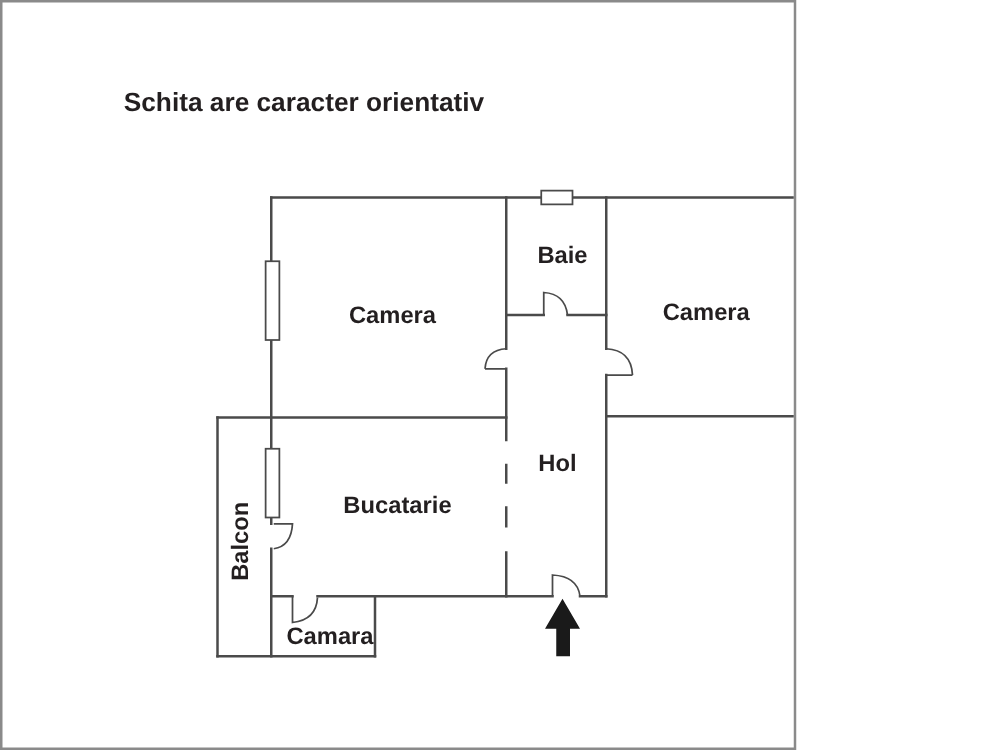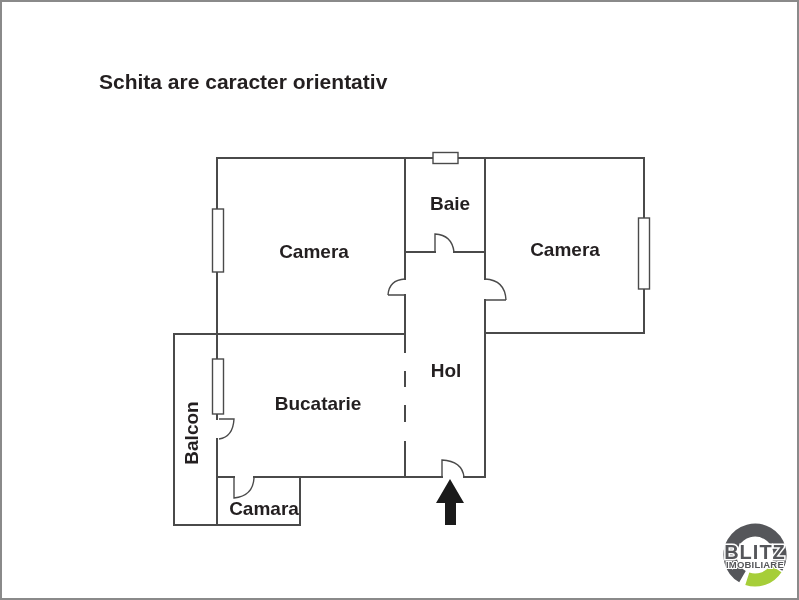--- a/index.html
+++ b/index.html
@@ -1,18 +1,18 @@
 <!DOCTYPE html>
 <html><head>
 <meta charset="utf-8">
 <style>
   html,body { margin:0; padding:0; background:#ffffff; }
   #canvas {
     position:relative;
-    width:799px; height:600px;
+    width:637px; height:600px;
     box-sizing:border-box;
     background:#ffffff;
     border:2px solid #8a8a8a;
     overflow:hidden;
     font-family:"Liberation Sans", sans-serif;
   }
   svg { position:absolute; left:0; top:0; }
   .wall   { stroke:#4a4a4a; stroke-width:2; fill:none; stroke-linecap:square; }
   .window { fill:#ffffff; stroke:#4a4a4a; stroke-width:1.4; }
   .door   { stroke:#4a4a4a; stroke-width:1.4; fill:none; }

